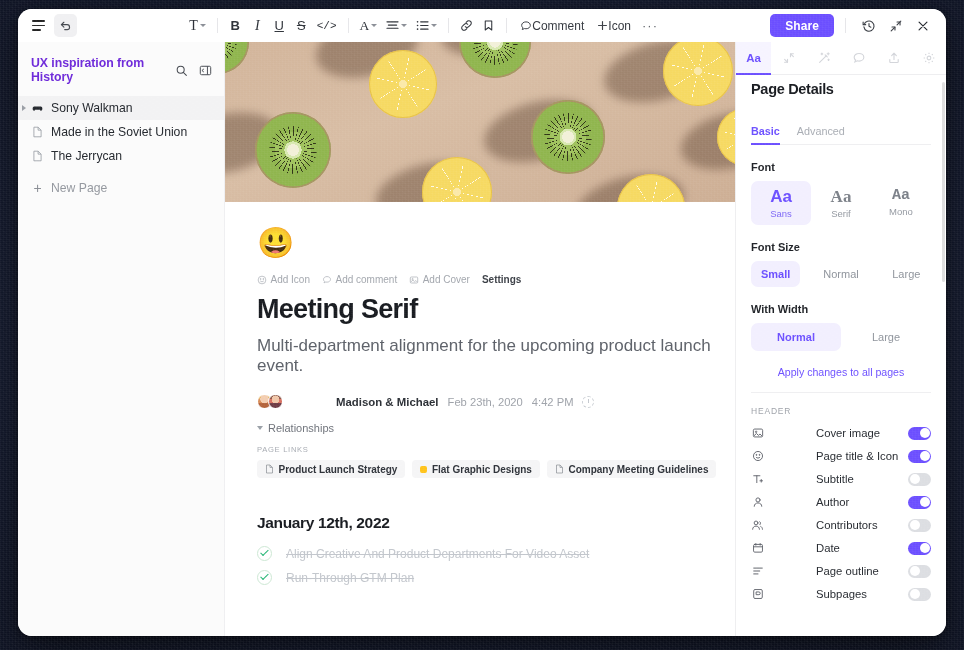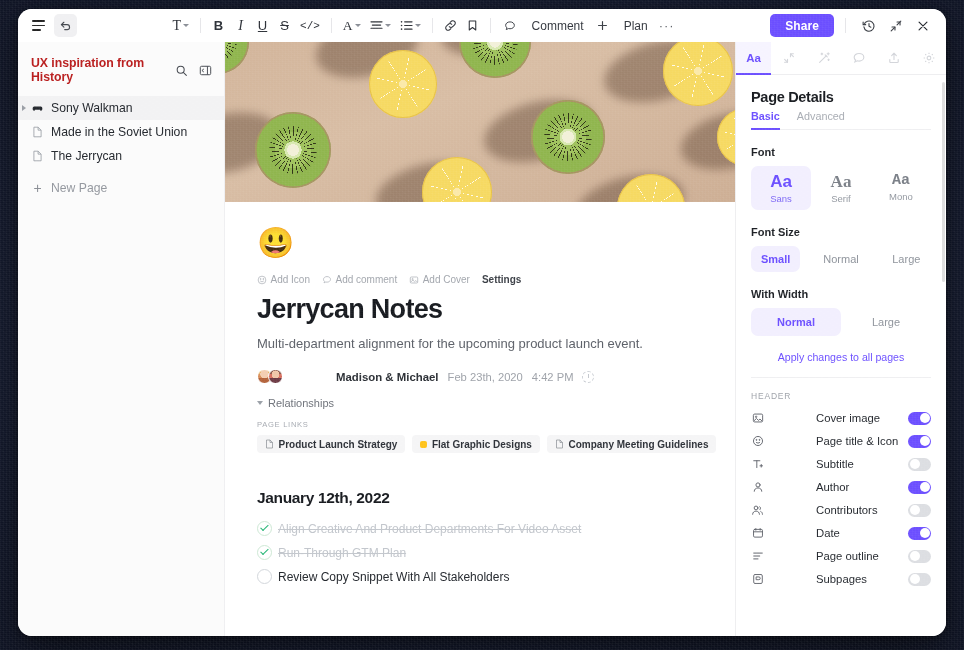--- a/index.html
+++ b/index.html
@@ -76,21 +76,21 @@
   .tbtn {
     height: 23px; min-width: 21px;
     padding: 0 4px;
     display: flex; align-items: center; justify-content: center; gap: 2px;
     border-radius: 4px;
     color: #2b2f36;
     font-size: 12.5px;
     cursor: default;
     white-space: nowrap;
   }
-  .tbtn.text { padding: 0 6px; font-size: 12px; color: #32363d; gap: 16px; }
+  .tbtn.text { padding: 0 6px; font-size: 12px; color: #32363d; gap: 0; }
   .caret {
     width: 0; height: 0;
     border-left: 3px solid transparent;
     border-right: 3px solid transparent;
     border-top: 3.6px solid #8a8e96;
   }
   .tdiv { width: 1px; height: 15px; background: #e6e6e9; margin: 0 7px; }
   .serif-t { font-family: "Liberation Serif", serif; font-size: 14px; font-weight: 400; }
   .bold-b { font-weight: bold; font-size: 13px; }
   .ital-i { font-family: "Liberation Serif", serif; font-style: italic; font-size: 14px; }
@@ -126,21 +126,21 @@
   }
   .sb-head {
     display: flex; align-items: center;
     padding: 6px 10px 6px 13px;
     gap: 6px;
   }
   .sb-title {
     flex: 1;
     font-size: 12.3px;
     font-weight: bold;
-    color: #b91c1c;
+    color: #6d28d9;
     letter-spacing: -.05px;
   }
   .sb-ic { width: 18px; height: 18px; display: flex; align-items: center; justify-content: center; color: #4d5158; cursor: default; }
   .sb-list { margin-top: 6px; }
   .sb-item {
     display: flex; align-items: center;
     height: 24px;
     padding-left: 13px;
     gap: 7px;
     font-size: 12.2px;
@@ -230,21 +230,21 @@
   .meta-item { display: flex; align-items: center; gap: 3.5px; cursor: default; }
   .meta-item.settings { color: #3a3e45; font-weight: 600; font-size: 10px; }
   .doc-title {
     font-size: 27px;
     font-weight: bold;
     color: #16191e;
     letter-spacing: -.7px;
     margin-bottom: 11px;
   }
   .doc-sub {
-    font-size: 13px;
+    font-size: 17px;
     color: #5c6views;
     color: #5c6068;
     margin-bottom: 18px;
   }
   .author-row { display: flex; align-items: center; gap: 9px; margin-bottom: 13px; }
   .avatars { display: flex; }
   .av {
     width: 15px; height: 15px; border-radius: 50%;
     border: 1.5px solid #fff;
     background-size: cover;
@@ -290,21 +290,21 @@
   }
   .chip .dot { width: 7px; height: 7px; border-radius: 2px; background: #ffc319; }
   .sect-date {
     margin-top: 36px;
     font-size: 15.5px;
     font-weight: bold;
     color: #16191e;
     letter-spacing: -.35px;
     margin-bottom: 14px;
   }
-  .todo { display: flex; align-items: center; gap: 6px; margin-bottom: 9px; }
+  .todo { display: flex; align-items: center; gap: 14px; margin-bottom: 9px; }
   .cbox {
     width: 15px; height: 15px; border-radius: 50%;
     border: 1.4px solid #d2d6db;
     display: flex; align-items: center; justify-content: center;
     cursor: default; flex: 0 0 15px;
   }
   .cbox.done { border-color: #cde8d4; }
   .cbox.done::after {
     content: "";
     width: 6.5px; height: 3.4px;
@@ -338,22 +338,22 @@
     font-size: 11px;
     cursor: default;
     position: relative;
   }
   .rp-tab.active { color: #6b4eff; background: #f6f4ff; font-weight: bold; font-size: 11.5px; }
   .rp-tab.active::after {
     content: ""; position: absolute; left: 0; right: 0; bottom: -1px;
     height: 2px; background: #6b4eff;
   }
   .rp-body { flex: 1; overflow: hidden; padding: 0 15px; position: relative; }
-  .rp-title { font-size: 14.5px; font-weight: bold; color: #16191e; margin-top: 14px; letter-spacing: -.3px; }
-  .rp-subtabs { display: flex; gap: 17px; margin-top: 5px; border-bottom: 1px solid #efeff1; }
+  .rp-title { font-size: 14.5px; font-weight: bold; color: #16191e; margin-top: 6px; letter-spacing: -.3px; }
+  .rp-subtabs { display: flex; gap: 17px; margin-top: 28px; border-bottom: 1px solid #efeff1; }
   .rp-subtab {
     font-size: 10.8px;
     color: #a8acb3;
     padding-bottom: 7px;
     cursor: default;
     position: relative;
   }
   .rp-subtab.active { color: #6b4eff; font-weight: 600; }
   .rp-subtab.active::after {
     content: ""; position: absolute; left: 0; right: 0; bottom: -1px; height: 1.8px; background: #6b4eff;
@@ -521,21 +521,21 @@
             </svg>
           </span>
           <span>Comment</span>
         </div>
         <div class="tbtn text">
           <span>
             <svg width="11" height="11" viewBox="0 0 14 14" stroke="#3a3e45" stroke-width="1.5" stroke-linecap="round">
               <path d="M7 2v10M2 7h10"></path>
             </svg>
           </span>
-          <span>Plan</span>
+          <span>Icon</span>
         </div>
         <div class="tbtn">
           <span style="color:#60646b;font-size:13px;letter-spacing:1px;line-height:8px">···</span>
         </div>
       </div>
     </div>
 
     <div class="tb-right">
       <div class="share-btn">Share</div>
       <div class="tdiv"></div>
@@ -668,21 +668,21 @@
             <svg width="10" height="10" viewBox="0 0 14 14" stroke="#b0b4ba" stroke-width="1.1" fill="none">
               <rect x="1.8" y="2.8" width="10.4" height="8.4" rx="1.4"></rect>
                 <circle cx="5" cy="5.8" r=".9"></circle>
                 <path d="M2.4 10l3-3 2.4 2.4 1.8-1.6 2.2 2.2"></path>
             </svg>
             <span>Add Cover</span>
           </div>
           <div class="meta-item settings">Settings</div>
         </div>
 
-        <div class="doc-title">Jerrycan Notes</div>
+        <div class="doc-title">Meeting Serif</div>
         <div class="doc-sub">Multi-department alignment for the upcoming product launch event.</div>
 
         <div class="author-row">
           <div class="avatars">
             <div class="av av1"></div>
             <div class="av av2"></div>
           </div>
           <div class="author-name">Madison &amp; Michael</div>
           <div class="author-date">Feb 23th, 2020</div>
           <div class="author-date">4:42 PM</div>
@@ -723,24 +723,20 @@
         <div class="sect-date">January 12th, 2022</div>
 
         <div class="todo done">
           <span class="cbox done"></span>
           <span class="todo-txt">Align Creative And Product Departments For Video Asset</span>
         </div>
         <div class="todo done">
           <span class="cbox done"></span>
           <span class="todo-txt">Run-Through GTM Plan</span>
         </div>
-        <div class="todo">
-          <span class="cbox"></span>
-          <span class="todo-txt">Review Copy Snippet With All Stakeholders</span>
-        </div>
       </div>
     </div>
 
     <div class="rpanel">
       <div class="rp-tabs">
         <div class="rp-tab active">
           <span>Aa</span>
         </div>
         <div class="rp-tab">
           <span>

